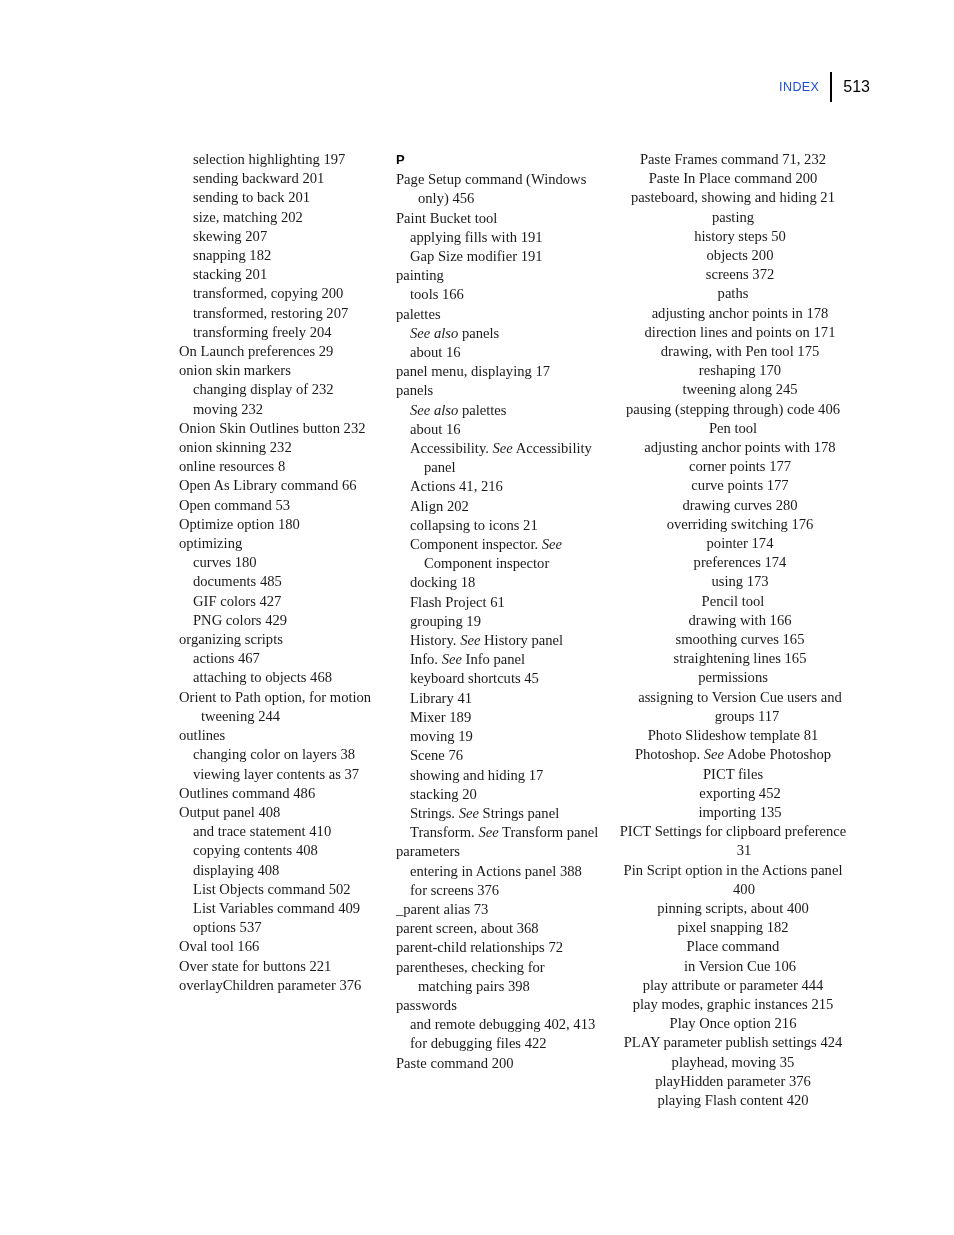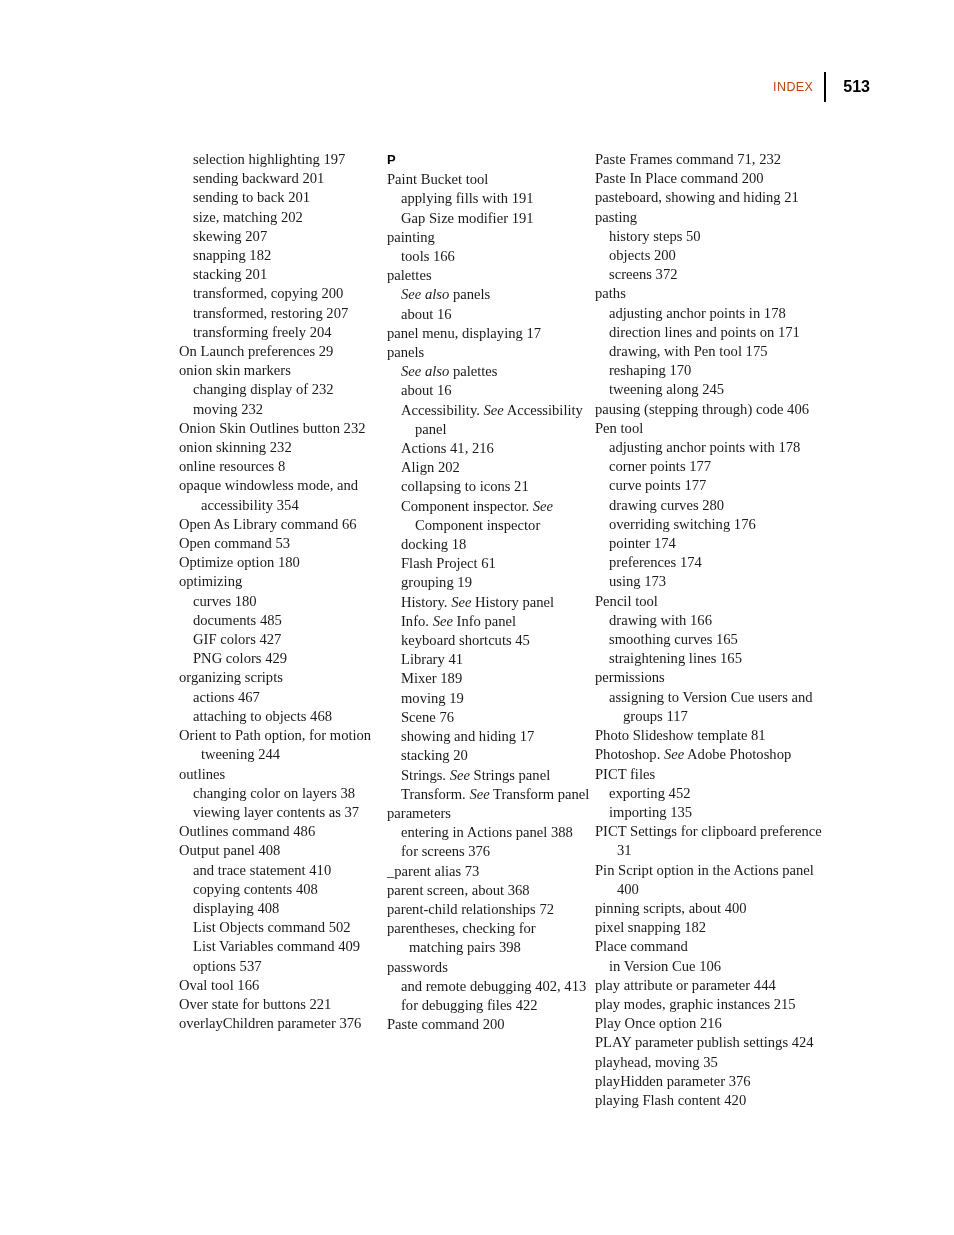--- a/index.html
+++ b/index.html
@@ -29,54 +29,54 @@
     right: 84px;
     top: 0;
     display: flex;
     align-items: stretch;
     height: 30px;
   }
   #page-header .hdr-label {
     font-family: "Liberation Sans", "DejaVu Sans", sans-serif;
     font-size: 12.5px;
     letter-spacing: 0.4px;
-    color: #c2410c;
+    color: #1d4ed8;
     padding-right: 11px;
     align-self: center;
     line-height: 1;
   }
   #page-header .hdr-rule {
     width: 2px;
     background: #000000;
     align-self: stretch;
   }
   #page-header .hdr-folio {
     font-family: "Liberation Sans", "DejaVu Sans", sans-serif;
     font-size: 16px;
-    font-weight: bold;
+    font-weight: normal;
     color: #000000;
-    padding-left: 17px;
+    padding-left: 11px;
     align-self: center;
     line-height: 1;
   }
 
   
   #index-body {
     position: absolute;
     top: 150px;
     left: 179px;
     width: 700px;
     display: flex;
-    gap: 5px;
+    gap: 14px;
   }
   .index-column {
     width: 203px;
     flex: 0 0 203px;
   }
-  .index-column.col-3 { width: 240px; flex: 0 0 240px; }
+  .index-column.col-3 { width: 240px; flex: 0 0 240px; text-align: center; }
 
   .section-letter {
     font-family: "Liberation Sans", "DejaVu Sans", sans-serif;
     font-size: 13px;
     font-weight: bold;
     color: #000;
     line-height: 19.2px;
     margin: 0 0 1px 0;
   }
 
@@ -116,21 +116,20 @@
       <div class="entry level-1">transformed, copying 200</div>
       <div class="entry level-1">transformed, restoring 207</div>
       <div class="entry level-1">transforming freely 204</div>
       <div class="entry level-0">On Launch preferences 29</div>
       <div class="entry level-0">onion skin markers</div>
       <div class="entry level-1">changing display of 232</div>
       <div class="entry level-1">moving 232</div>
       <div class="entry level-0">Onion Skin Outlines button 232</div>
       <div class="entry level-0">onion skinning 232</div>
       <div class="entry level-0">online resources 8</div>
-      <div class="entry level-0">opaque windowless mode, and accessibility 354</div>
       <div class="entry level-0">Open As Library command 66</div>
       <div class="entry level-0">Open command 53</div>
       <div class="entry level-0">Optimize option 180</div>
       <div class="entry level-0">optimizing</div>
       <div class="entry level-1">curves 180</div>
       <div class="entry level-1">documents 485</div>
       <div class="entry level-1">GIF colors 427</div>
       <div class="entry level-1">PNG colors 429</div>
       <div class="entry level-0">organizing scripts</div>
       <div class="entry level-1">actions 467</div>
@@ -146,20 +145,21 @@
       <div class="entry level-1">displaying 408</div>
       <div class="entry level-1">List Objects command 502</div>
       <div class="entry level-1">List Variables command 409</div>
       <div class="entry level-1">options 537</div>
       <div class="entry level-0">Oval tool 166</div>
       <div class="entry level-0">Over state for buttons 221</div>
       <div class="entry level-0">overlayChildren parameter 376</div>
     </div>
     <div class="index-column">
       <div class="section-letter">P</div>
+      <div class="entry level-0">Page Setup command (Windows only) 456</div>
       <div class="entry level-0">Paint Bucket tool</div>
       <div class="entry level-1">applying fills with 191</div>
       <div class="entry level-1">Gap Size modifier 191</div>
       <div class="entry level-0">painting</div>
       <div class="entry level-1">tools 166</div>
       <div class="entry level-0">palettes</div>
       <div class="entry level-1"><i>See also</i> panels</div>
       <div class="entry level-1">about 16</div>
       <div class="entry level-0">panel menu, displaying 17</div>
       <div class="entry level-0">panels</div>

